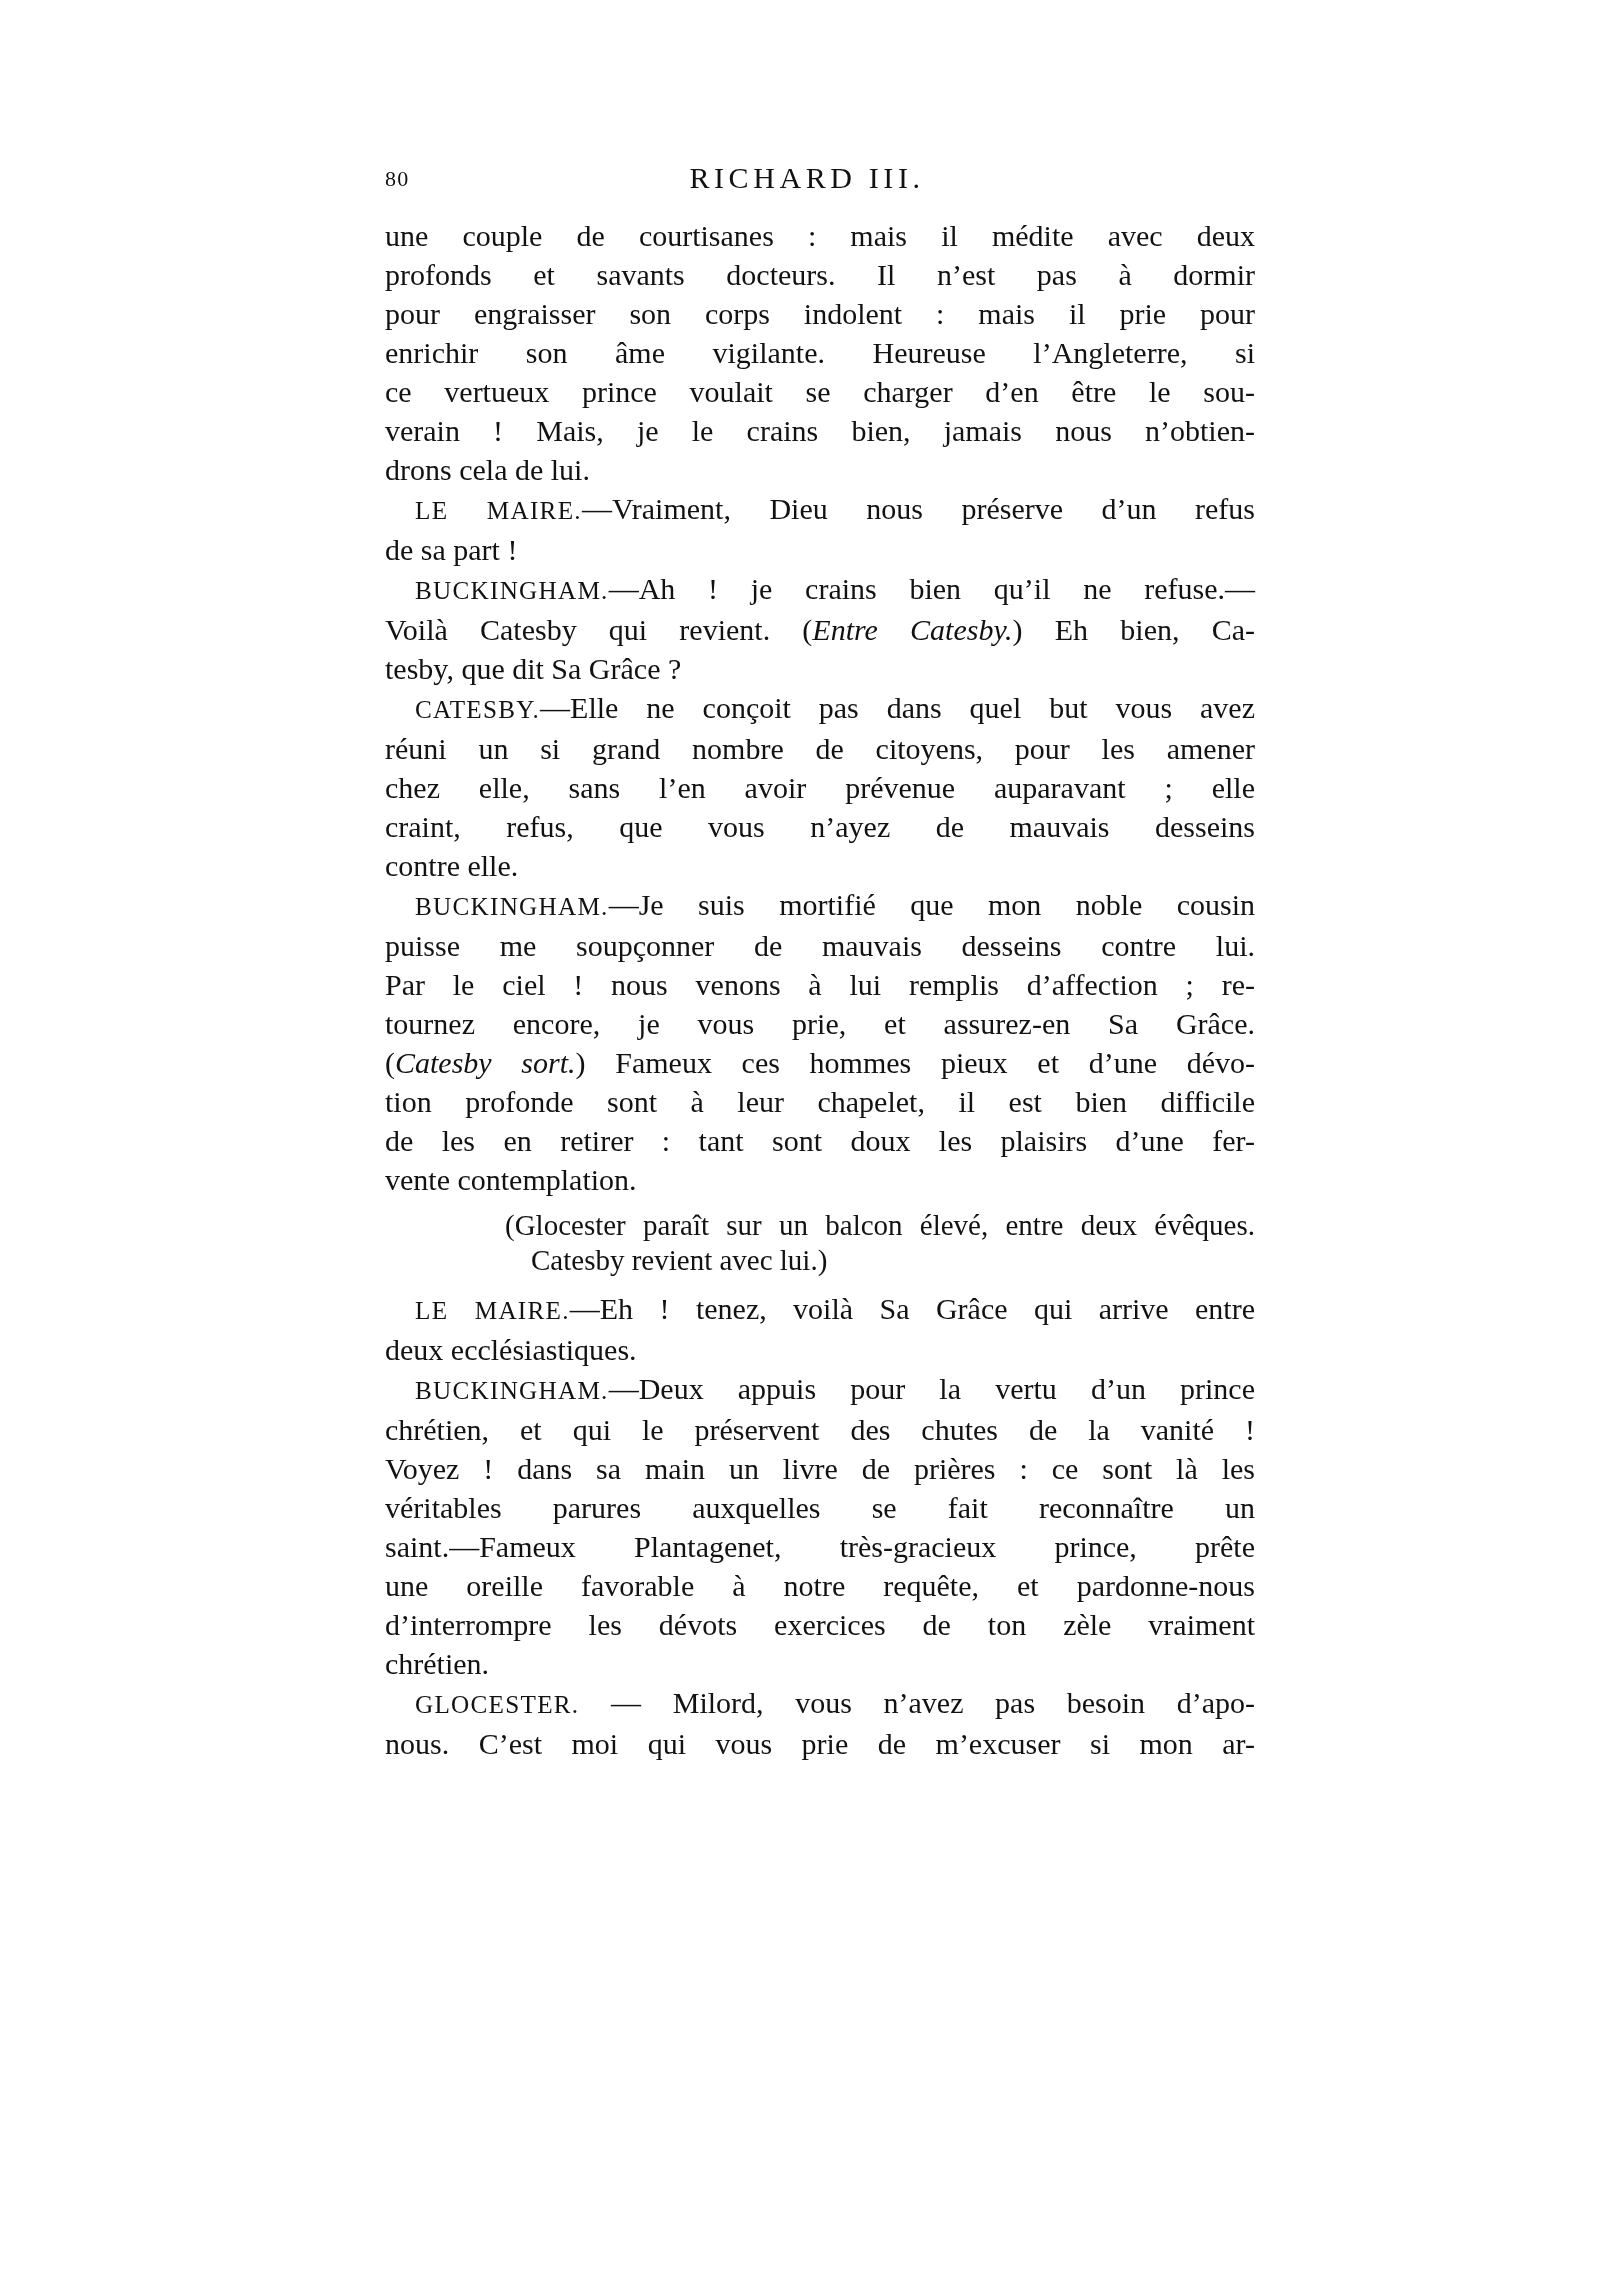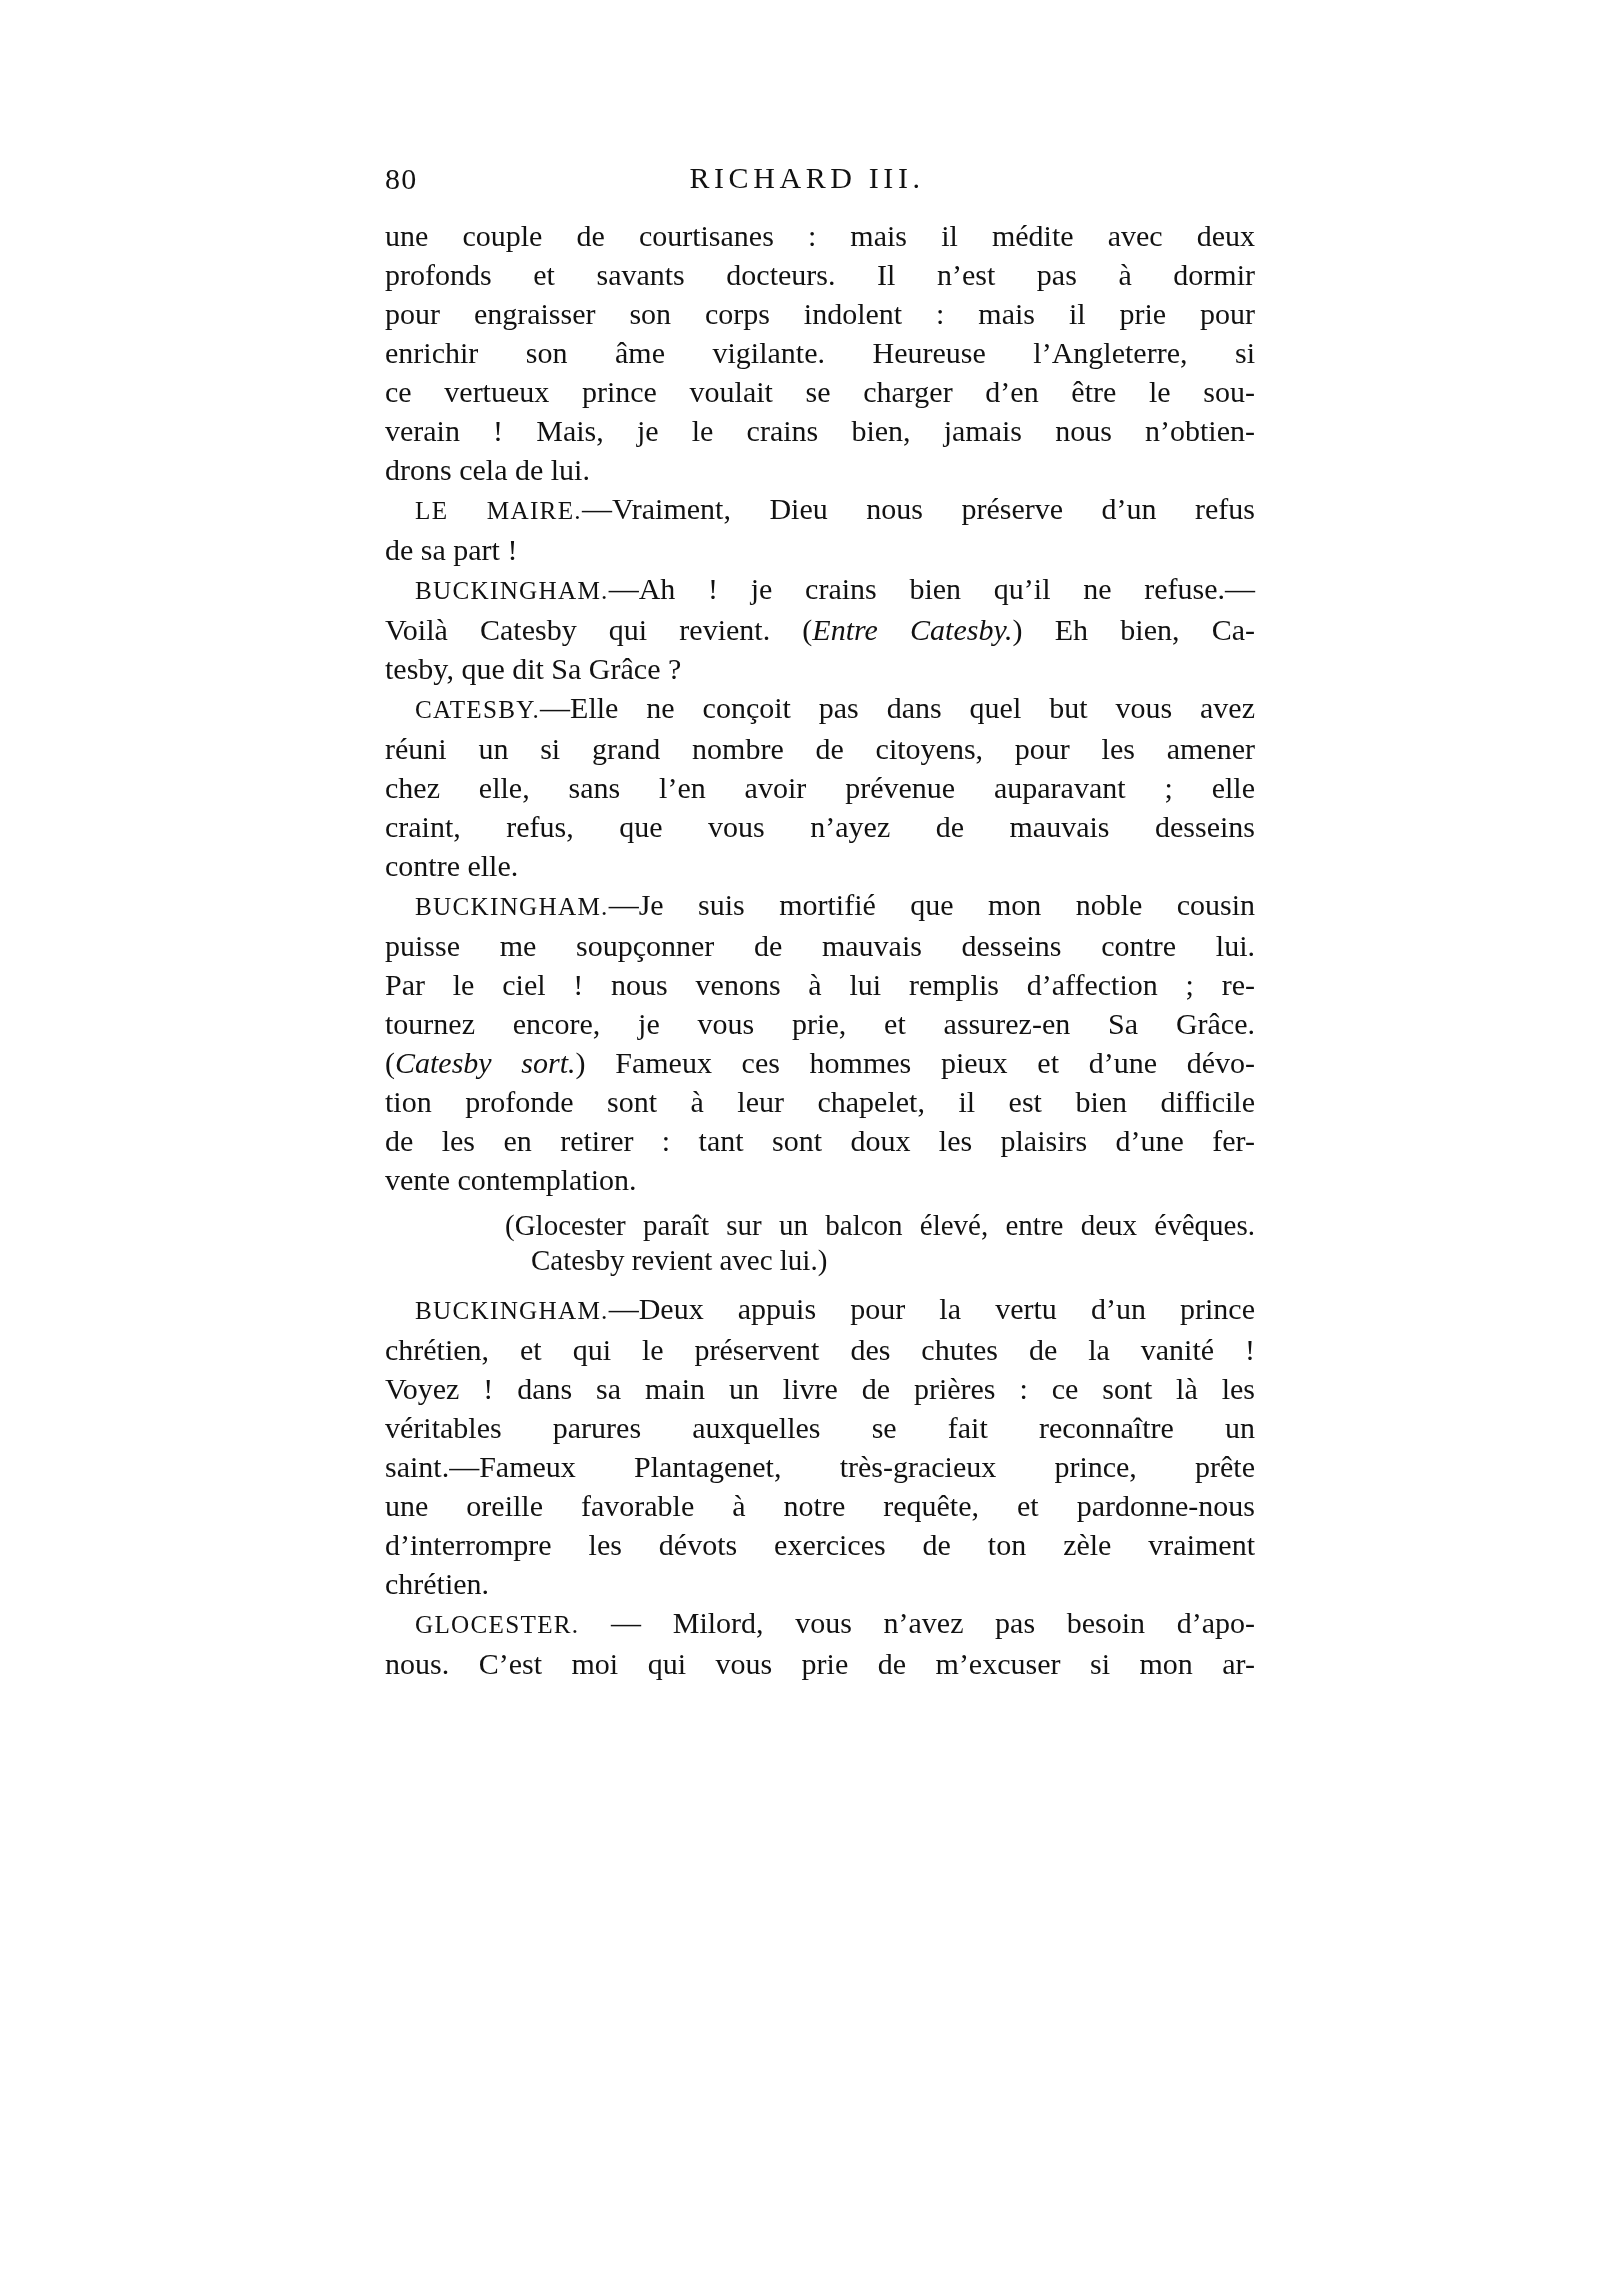--- a/index.html
+++ b/index.html
@@ -22,21 +22,21 @@
     left: 385px;
     width: 870px;
     height: 41px;
     font-size: 30px;
     line-height: 33px;
   }
   .page-number {
     position: absolute;
     left: 0;
     top: 1.3px;
-    font-size: 30px;
+    font-size: 22px;
     letter-spacing: 1.3px;
   }
   .running-title {
     position: relative;
     left: -13px;
     text-align: center;
     font-size: 30px;
     letter-spacing: 4.6px;
   }
   .text-block {
@@ -110,20 +110,24 @@
         <div class="pline"><span>(</span><span class="seg-italic">Catesby sort.</span><span>) Fameux ces hommes pieux et d’une dévo-</span></div>
         <div class="pline"><span>tion profonde sont à leur chapelet, il est bien difficile</span></div>
         <div class="pline"><span>de les en retirer : tant sont doux les plaisirs d’une fer-</span></div>
         <div class="pline lastline"><span>vente contemplation.</span></div>
       </div>
       <div class="stage">
         <div class="pline"><span>(Glocester paraît sur un balcon élevé, entre deux évêques.</span></div>
         <div class="pline lastline"><span>Catesby revient avec lui.)</span></div>
       </div>
       <div class="para">
+        <div class="pline indent"><span class="seg-smallcaps">LE MAIRE.</span><span>—Eh ! tenez, voilà Sa Grâce qui arrive entre</span></div>
+        <div class="pline lastline"><span>deux ecclésiastiques.</span></div>
+      </div>
+      <div class="para">
         <div class="pline indent"><span class="seg-smallcaps">BUCKINGHAM.</span><span>—Deux appuis pour la vertu d’un prince</span></div>
         <div class="pline"><span>chrétien, et qui le préservent des chutes de la vanité !</span></div>
         <div class="pline"><span>Voyez ! dans sa main un livre de prières : ce sont là les</span></div>
         <div class="pline"><span>véritables parures auxquelles se fait reconnaître un</span></div>
         <div class="pline"><span>saint.—Fameux Plantagenet, très-gracieux prince, prête</span></div>
         <div class="pline"><span>une oreille favorable à notre requête, et pardonne-nous</span></div>
         <div class="pline"><span>d’interrompre les dévots exercices de ton zèle vraiment</span></div>
         <div class="pline lastline"><span>chrétien.</span></div>
       </div>
       <div class="para justify-last">

